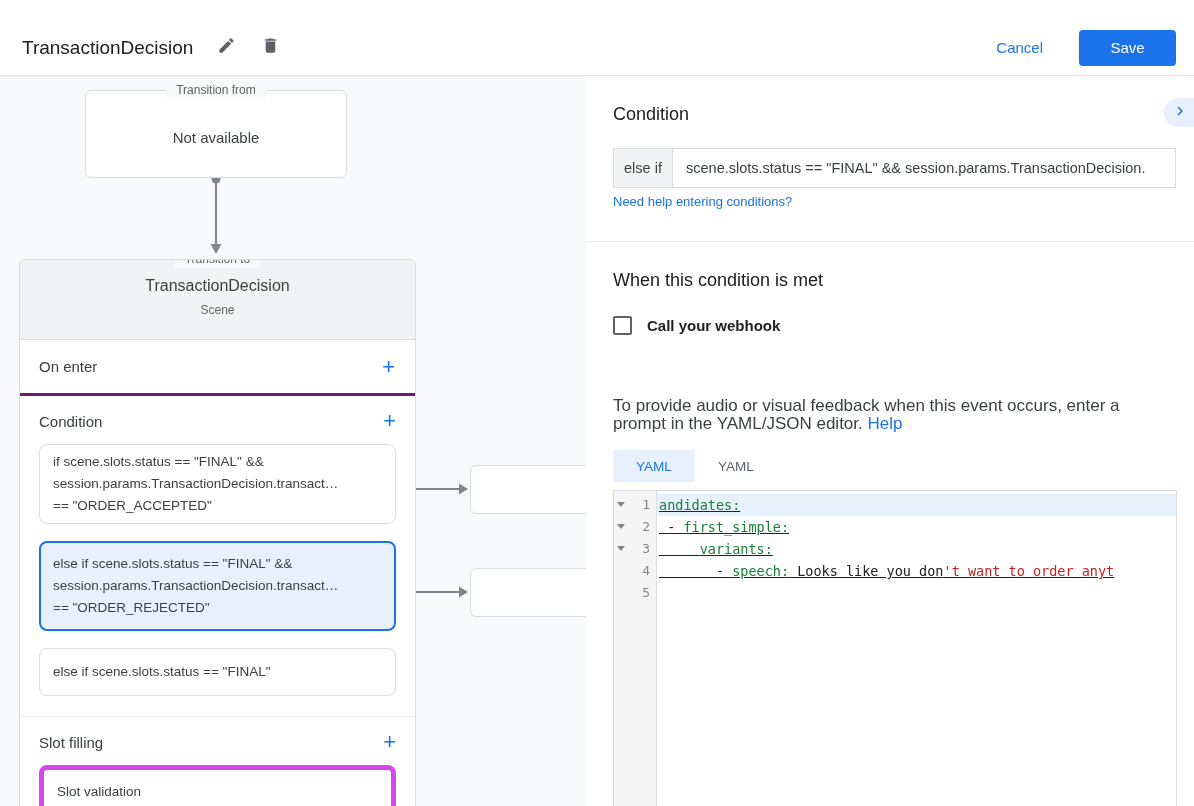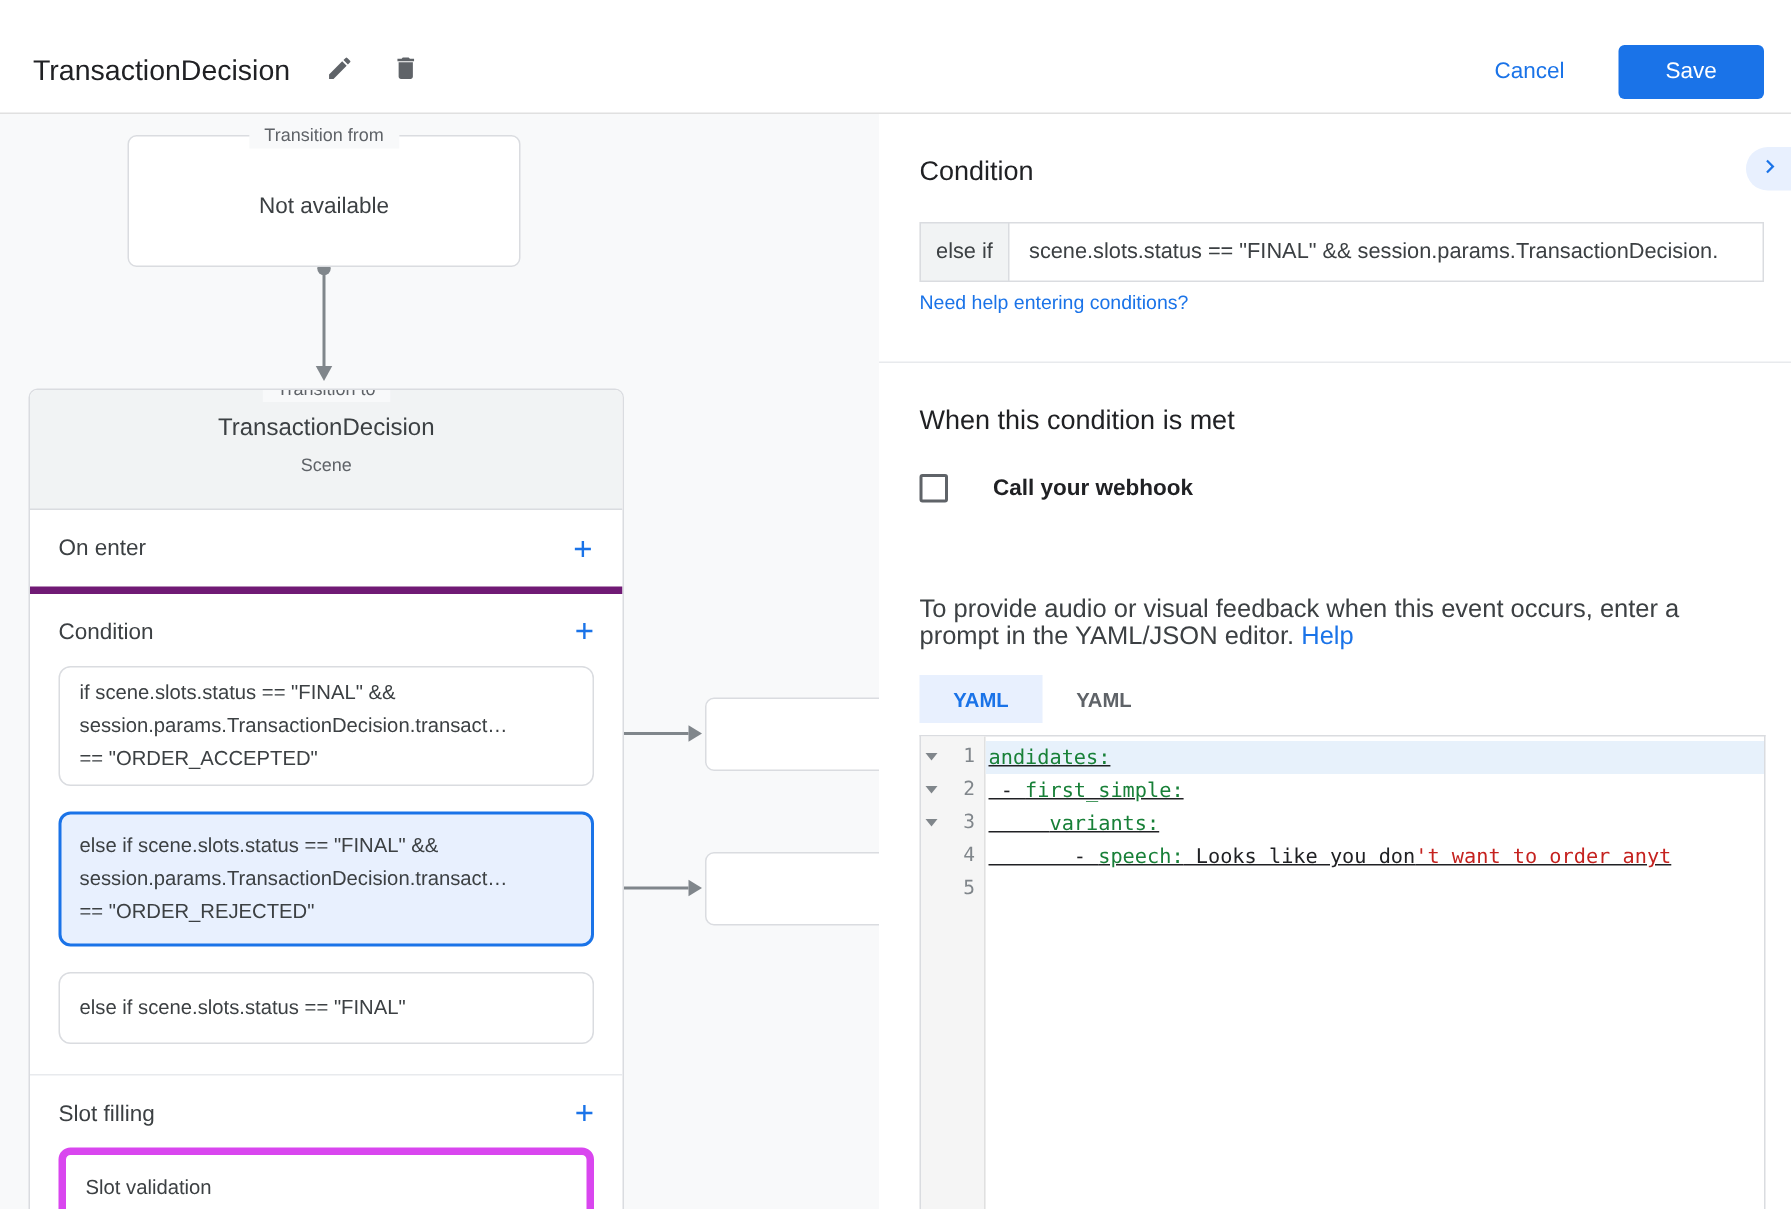--- a/index.html
+++ b/index.html
@@ -23,21 +23,21 @@
   .legend { position:absolute; top:-9px; left:50%; transform:translateX(-50%); background:#f8f9fa;
             padding:0 10px; font-size:12px; color:#5f6368; white-space:nowrap; line-height:17px; }
   .from-box { left:85px; top:14px; width:262px; height:88px; text-align:center; }
   .from-box .from-value { margin-top:38px; font-size:15px; color:#3c4043; }
 
   .scene-card { left:19px; top:183px; width:397px; height:640px; overflow:hidden; }
   .scene-head { height:80px; background:#f1f3f4; border-bottom:1px solid #dadce0; text-align:center; padding-top:17px; }
   .scene-title { font-size:16px; color:#3c4043; }
   .scene-sub { font-size:12px; color:#5f6368; margin-top:8px; }
   .sec-row { display:flex; align-items:center; justify-content:space-between; }
-  .onenter-row { height:56px; padding:0 20px 0 19px; border-bottom:5px solid #701a75; }
+  .onenter-row { height:56px; padding:0 20px 0 19px; border-bottom:3px solid #701a75; }
   .sec-label { font-size:15px; color:#3c4043; }
   .plus-btn { color:#1a73e8; font-size:22px; font-weight:400; line-height:20px; cursor:pointer; }
   .section { padding:15px 19px 20px 19px; border-bottom:1px solid #e8eaed; }
   .section .sec-row { margin-bottom:13px; }
   .cond-card { border:1px solid #dadce0; border-radius:8px; background:#fff; padding:6px 13px;
                font-size:13.5px; line-height:22px; color:#3c4043; margin-bottom:17px; cursor:pointer; }
   .cond-card.selected { border:2px solid #1a73e8; background:#e8f0fe; padding:10px 12px; }
   .cond-card.single { padding:12px 13px; margin-bottom:0; }
   .slot-section { border-bottom:none; }
   .slot-card { border:5px solid #d946ef; border-radius:8px; background:#fff; padding:11px 13px;
@@ -57,33 +57,33 @@
   .chevron-btn svg { fill:#1a73e8; }
   .cond-input-row { position:absolute; left:27px; top:72px; width:563px; height:40px; display:flex; }
   .cond-prefix { width:60px; background:#f1f3f4; border:1px solid #dadce0; display:flex; align-items:center;
                  justify-content:center; font-size:14.5px; color:#3c4043; }
   .cond-input { flex:1; border:1px solid #dadce0; margin-left:-1px; background:#fff; font-family:inherit;
                 font-size:14.5px; color:#3c4043; padding:0 8px 0 13px; outline:none; }
   .help-link { position:absolute; left:27px; top:118px; font-size:13px; color:#1a73e8; cursor:pointer; }
   .panel-divider { position:absolute; left:0; top:165px; width:608px; border-top:1px solid #e8eaed; }
   .when-h1 { top:194px; }
   .check-row { position:absolute; left:27px; display:flex; align-items:center; }
-  .webhook-row { top:240px;gap:15px; }
+  .webhook-row { top:240px; }
   .prompts-row { top:289px; }
   .checkbox { width:19px; height:19px; border:2px solid #5f6368; border-radius:2px; background:#fff; cursor:pointer; }
   .checkbox.checked { border:none; width:20px; height:20px; background:#4285f4; display:flex; align-items:center; justify-content:center; }
   .check-label { margin-left:15px; font-size:15px; font-weight:700; color:#202124; }
   .lang-badge { margin-left:18px; background:#f3e8fd; color:#9334e6; font-size:11px; font-weight:700;
                 letter-spacing:.3px; padding:4px 9px; border-radius:2px; }
   .feedback-text { position:absolute; left:27px; top:321px; width:552px; font-size:17px; line-height:17.5px; color:#3c4043; }
   .feedback-text .inline-link { color:#1a73e8; cursor:pointer; }
 
   .tabs { position:absolute; left:27px; top:374px; display:flex; }
   .tab { width:82px; height:32px; display:flex; align-items:center; justify-content:center;
-         font-size:13.5px; font-weight:700; color:#5f6368; cursor:pointer; }
+         font-size:13.5px; font-weight:400; color:#5f6368; cursor:pointer; }
   .tab.active { background:#e8f0fe; color:#1a73e8; }
 
   
   .editor { position:absolute; left:27px; top:414px; width:564px; height:336px;
             border:1px solid #dadce0; border-bottom:none; display:flex; background:#fff; }
   .gutter { width:43px; background:#f5f5f5; border-right:1px solid #e0e0e0; padding-top:3px; }
   .gutter-row { height:22px; position:relative; font-family:"DejaVu Sans Mono",monospace;
                 font-size:13px; color:#80868b; text-align:right; padding-right:6px; line-height:22px; }
   .fold { position:absolute; left:3px; top:8px; width:0; height:0; border-left:4px solid transparent;
           border-right:4px solid transparent; border-top:5px solid #80868b; cursor:pointer; }

